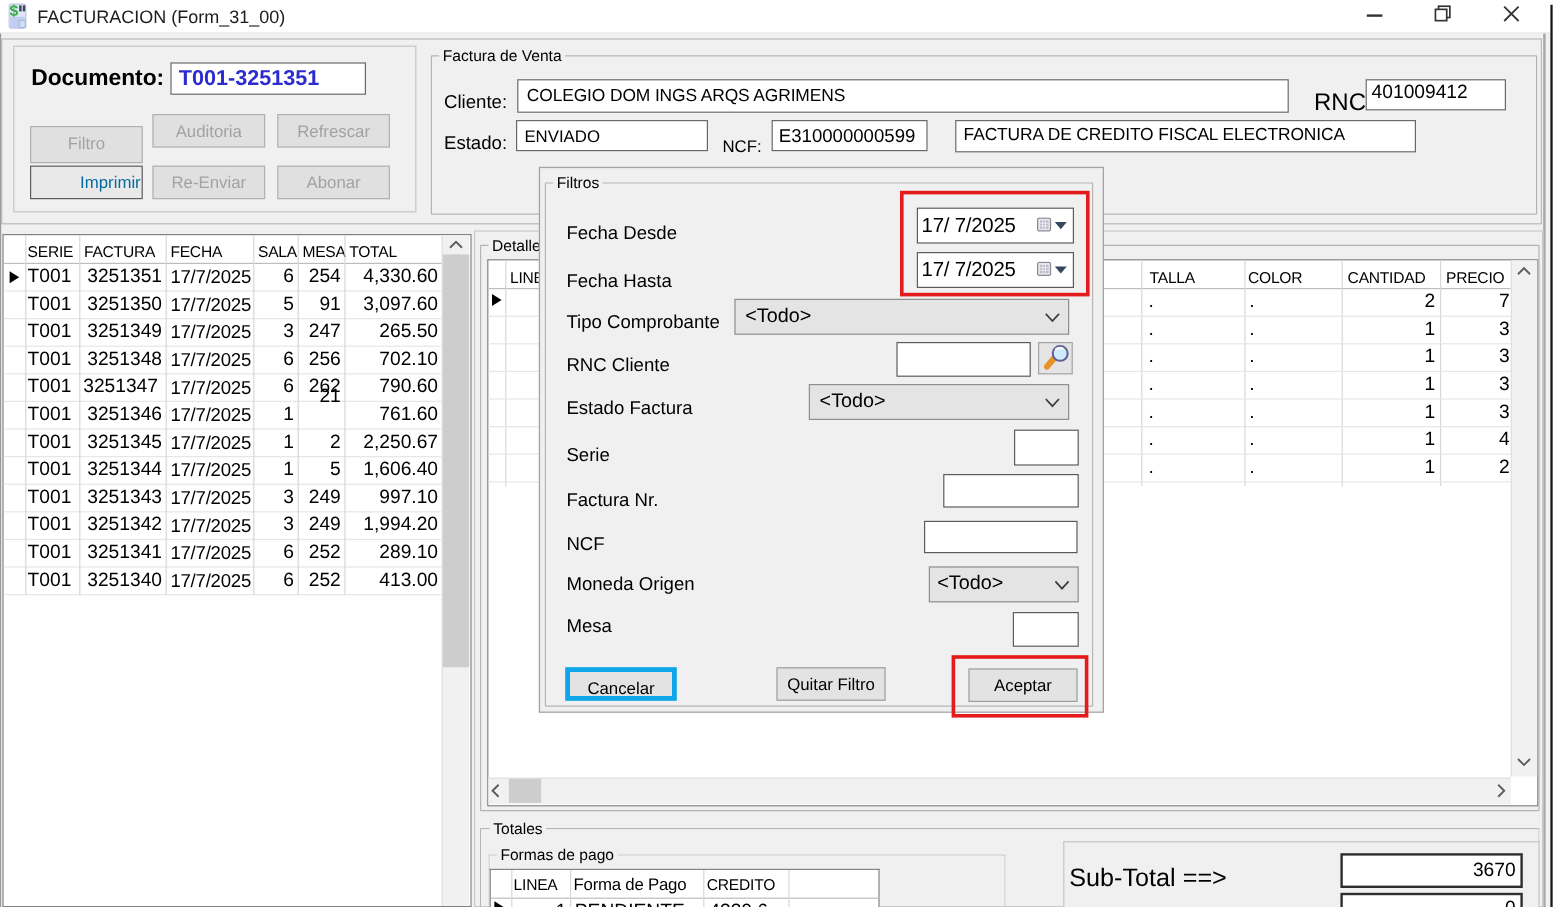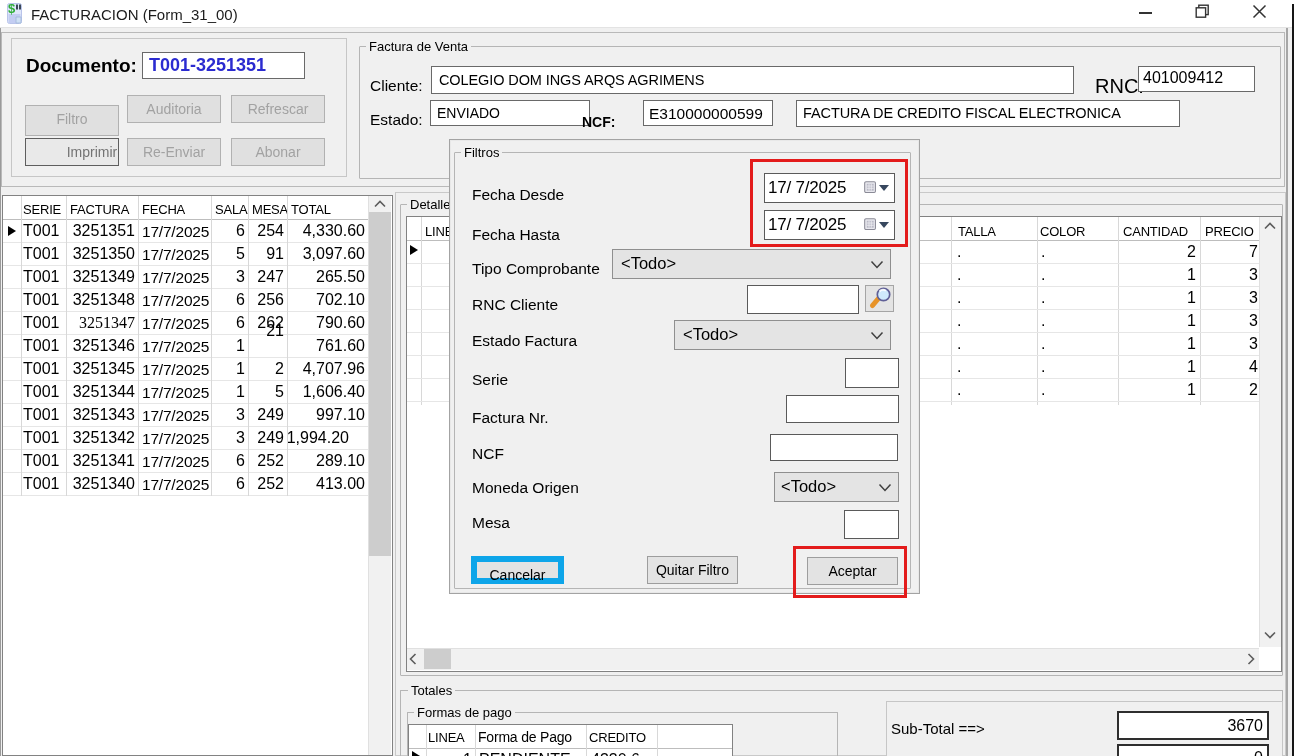--- a/index.html
+++ b/index.html
@@ -5,21 +5,21 @@
 body{width:1294px;height:756px;position:relative;overflow:hidden;
  font-family:"Liberation Sans",sans-serif;background:#f0f0f0;color:#000;}
 .a{position:absolute;}
 .lbl{position:absolute;font-size:15.5px;white-space:pre;}
 .cap{position:absolute;font-size:13px;background:#f0f0f0;padding:0 3px;white-space:pre;}
 .panel{position:absolute;border:1px solid #b9b9b9;background:#f0f0f0;}
 .gbox{position:absolute;border:1px solid #b5b5b5;border-radius:1px;}
 .tbox{position:absolute;background:#fff;border:1px solid #696969;font-size:16px;white-space:pre;overflow:hidden;}
 .btn{position:absolute;background:#e0e0e0;border:1px solid #b1b1b1;
  text-align:center;color:#a2a2a2;font-size:14px;}
-.btn.en{color:#737373;border:1.5px solid #5e5e5e;background:#e9e9e9;padding-left:40px;}
+.btn.en{color:#0369a1;border:1.5px solid #5e5e5e;background:#e9e9e9;padding-left:40px;}
 .grid{position:absolute;background:#fff;border:1px solid #828282;overflow:hidden;}
 .gc{position:absolute;white-space:pre;font-size:16px;overflow:hidden;}
 .hd{position:absolute;white-space:pre;font-size:13px;letter-spacing:-0.2px;}
 .combo{position:absolute;background:#e4e4e4;border:1px solid #8f8f8f;font-size:16px;white-space:pre;}
 .red{position:absolute;border:3px solid #e31b1b;}
 .tri{position:absolute;width:0;height:0;}
 </style></head><body>
 <div class="a" style="left:0px;top:0px;width:1294px;height:28px;background:#ffffff;"></div>
 <div class="a" style="left:0px;top:27px;width:1294px;height:1px;background:#e3e3e3;"></div>
 <svg class="a" style="left:7px;top:2px" width="16" height="23" viewBox="0 0 16 23">
@@ -57,21 +57,21 @@
 <div class="cap" style="left:366px;top:39px;">Factura de Venta</div>
 <div class="lbl" style="left:370px;top:77px;">Cliente:</div>
 <div class="tbox" style="left:431px;top:66px;width:643px;height:28px;line-height:26px;padding-left:6px;"></div>
 <div class="lbl" style="left:423px;top:72px;font-size:14.5px;letter-spacing:-0.1px;margin-left:16px;">COLEGIO DOM INGS ARQS AGRIMENS</div>
 <div class="lbl" style="left:1095px;top:75px;font-size:20px;">RNC:</div>
 <div class="tbox" style="left:1138px;top:66px;width:117px;height:26px;"></div>
 <div class="lbl" style="left:1143px;top:69px;font-size:16px;">401009412</div>
 <div class="lbl" style="left:370px;top:111px;">Estado:</div>
 <div class="tbox" style="left:430px;top:100px;width:160px;height:26px;"></div>
 <div class="lbl" style="left:437px;top:105px;font-size:14px;">ENVIADO</div>
-<div class="lbl" style="left:582px;top:114px;font-size:14px;font-weight:bold;">NCF:</div>
+<div class="lbl" style="left:602px;top:114px;font-size:14px;">NCF:</div>
 <div class="tbox" style="left:643px;top:100px;width:130px;height:26px;"></div>
 <div class="lbl" style="left:649px;top:105px;font-size:15.5px;">E310000000599</div>
 <div class="tbox" style="left:796px;top:100px;width:384px;height:27px;"></div>
 <div class="lbl" style="left:803px;top:105px;font-size:14.5px;letter-spacing:-0.1px;">FACTURA DE CREDITO FISCAL ELECTRONICA</div>
 <div class="grid" style="left:2px;top:195px;width:391px;height:561px;"></div>
 <div class="hd" style="left:23px;top:202px;">SERIE</div>
 <div class="hd" style="left:70px;top:202px;">FACTURA</div>
 <div class="hd" style="left:142px;top:202px;">FECHA</div>
 <div class="hd" style="left:215px;top:202px;">SALA</div>
 <div class="hd" style="left:252px;top:202px;">MESA</div>
@@ -100,60 +100,60 @@
 <div class="gc" style="left:287px;top:268px;width:78px;text-align:right;">265.50</div>
 <div class="a" style="left:3px;top:311px;width:365px;height:1px;background:#e6e6e6;"></div>
 <div class="lbl" style="left:23px;top:291px;font-size:16px;">T001</div>
 <div class="gc" style="left:66px;top:291px;width:69px;text-align:right;">3251348</div>
 <div class="lbl" style="left:142px;top:292px;font-size:15.5px;letter-spacing:-0.2px;">17/7/2025</div>
 <div class="gc" style="left:211px;top:291px;width:34px;text-align:right;">6</div>
 <div class="gc" style="left:248px;top:291px;width:36px;text-align:right;">256</div>
 <div class="gc" style="left:287px;top:291px;width:78px;text-align:right;">702.10</div>
 <div class="a" style="left:3px;top:334px;width:365px;height:1px;background:#e6e6e6;"></div>
 <div class="lbl" style="left:23px;top:314px;font-size:16px;">T001</div>
-<div class="gc" style="left:66px;top:314px;width:69px;text-align:right;font-family:Liberation Serif, serif;">3251347</div>
+<div class="gc" style="left:66px;top:314px;width:69px;text-align:center;">3251347</div>
 <div class="lbl" style="left:142px;top:315px;font-size:15.5px;letter-spacing:-0.2px;">17/7/2025</div>
 <div class="gc" style="left:211px;top:314px;width:34px;text-align:right;">6</div>
 <div class="gc" style="left:248px;top:314px;width:36px;text-align:right;">262</div>
 <div class="gc" style="left:287px;top:314px;width:78px;text-align:right;">790.60</div>
 <div class="a" style="left:3px;top:357px;width:365px;height:1px;background:#e6e6e6;"></div>
 <div class="lbl" style="left:23px;top:337px;font-size:16px;">T001</div>
 <div class="gc" style="left:66px;top:337px;width:69px;text-align:right;">3251346</div>
 <div class="lbl" style="left:142px;top:338px;font-size:15.5px;letter-spacing:-0.2px;">17/7/2025</div>
 <div class="gc" style="left:211px;top:337px;width:34px;text-align:right;">1</div>
 <div class="gc" style="left:248px;top:322px;width:36px;text-align:right;">21</div>
 <div class="gc" style="left:287px;top:337px;width:78px;text-align:right;">761.60</div>
 <div class="a" style="left:3px;top:380px;width:365px;height:1px;background:#e6e6e6;"></div>
 <div class="lbl" style="left:23px;top:360px;font-size:16px;">T001</div>
 <div class="gc" style="left:66px;top:360px;width:69px;text-align:right;">3251345</div>
 <div class="lbl" style="left:142px;top:361px;font-size:15.5px;letter-spacing:-0.2px;">17/7/2025</div>
 <div class="gc" style="left:211px;top:360px;width:34px;text-align:right;">1</div>
 <div class="gc" style="left:248px;top:360px;width:36px;text-align:right;">2</div>
-<div class="gc" style="left:287px;top:360px;width:78px;text-align:right;">4,707.96</div>
+<div class="gc" style="left:287px;top:360px;width:78px;text-align:right;">2,250.67</div>
 <div class="a" style="left:3px;top:403px;width:365px;height:1px;background:#e6e6e6;"></div>
 <div class="lbl" style="left:23px;top:383px;font-size:16px;">T001</div>
 <div class="gc" style="left:66px;top:383px;width:69px;text-align:right;">3251344</div>
 <div class="lbl" style="left:142px;top:384px;font-size:15.5px;letter-spacing:-0.2px;">17/7/2025</div>
 <div class="gc" style="left:211px;top:383px;width:34px;text-align:right;">1</div>
 <div class="gc" style="left:248px;top:383px;width:36px;text-align:right;">5</div>
 <div class="gc" style="left:287px;top:383px;width:78px;text-align:right;">1,606.40</div>
 <div class="a" style="left:3px;top:426px;width:365px;height:1px;background:#e6e6e6;"></div>
 <div class="lbl" style="left:23px;top:406px;font-size:16px;">T001</div>
 <div class="gc" style="left:66px;top:406px;width:69px;text-align:right;">3251343</div>
 <div class="lbl" style="left:142px;top:407px;font-size:15.5px;letter-spacing:-0.2px;">17/7/2025</div>
 <div class="gc" style="left:211px;top:406px;width:34px;text-align:right;">3</div>
 <div class="gc" style="left:248px;top:406px;width:36px;text-align:right;">249</div>
 <div class="gc" style="left:287px;top:406px;width:78px;text-align:right;">997.10</div>
 <div class="a" style="left:3px;top:449px;width:365px;height:1px;background:#e6e6e6;"></div>
 <div class="lbl" style="left:23px;top:429px;font-size:16px;">T001</div>
 <div class="gc" style="left:66px;top:429px;width:69px;text-align:right;">3251342</div>
 <div class="lbl" style="left:142px;top:430px;font-size:15.5px;letter-spacing:-0.2px;">17/7/2025</div>
 <div class="gc" style="left:211px;top:429px;width:34px;text-align:right;">3</div>
 <div class="gc" style="left:248px;top:429px;width:36px;text-align:right;">249</div>
-<div class="gc" style="left:271px;top:429px;width:78px;text-align:right;">1,994.20</div>
+<div class="gc" style="left:287px;top:429px;width:78px;text-align:right;">1,994.20</div>
 <div class="a" style="left:3px;top:472px;width:365px;height:1px;background:#e6e6e6;"></div>
 <div class="lbl" style="left:23px;top:452px;font-size:16px;">T001</div>
 <div class="gc" style="left:66px;top:452px;width:69px;text-align:right;">3251341</div>
 <div class="lbl" style="left:142px;top:453px;font-size:15.5px;letter-spacing:-0.2px;">17/7/2025</div>
 <div class="gc" style="left:211px;top:452px;width:34px;text-align:right;">6</div>
 <div class="gc" style="left:248px;top:452px;width:36px;text-align:right;">252</div>
 <div class="gc" style="left:287px;top:452px;width:78px;text-align:right;">289.10</div>
 <div class="a" style="left:3px;top:495px;width:365px;height:1px;background:#e6e6e6;"></div>
 <div class="lbl" style="left:23px;top:475px;font-size:16px;">T001</div>
 <div class="gc" style="left:66px;top:475px;width:69px;text-align:right;">3251340</div>
@@ -250,21 +250,21 @@
 <div class="a" style="left:409px;top:748px;width:323px;height:1px;background:#bdbdbd;"></div>
 <div class="a" style="left:426px;top:725px;width:1px;height:31px;background:#d8d8d8;"></div>
 <div class="a" style="left:475px;top:725px;width:1px;height:31px;background:#d8d8d8;"></div>
 <div class="a" style="left:586px;top:725px;width:1px;height:31px;background:#d8d8d8;"></div>
 <div class="a" style="left:657px;top:725px;width:1px;height:31px;background:#d8d8d8;"></div>
 <div class="tri" style="left:412px;top:751px;border-left:8px solid #000;border-top:5px solid transparent;border-bottom:5px solid transparent;"></div>
 <div class="gc" style="left:432px;top:751px;width:40px;text-align:right;">1</div>
 <div class="gc" style="left:479px;top:751px;width:100px;">PENDIENTE</div>
 <div class="gc" style="left:560px;top:751px;width:80px;text-align:right;">4330.6</div>
 <div class="panel" style="left:886px;top:701px;width:397px;height:58px;border-color:#c6c6c6;border-bottom:none;"></div>
-<div class="lbl" style="left:891px;top:720px;font-size:15px;">Sub-Total ==&gt;</div>
+<div class="lbl" style="left:891px;top:720px;font-size:21px;">Sub-Total ==&gt;</div>
 <div class="a" style="left:1117px;top:711px;width:152px;height:29px;background:#fff;border:2px solid #2e2e2e;"></div>
 <div class="gc" style="left:1117px;top:717px;width:146px;text-align:right;font-size:16px;">3670</div>
 <div class="a" style="left:1117px;top:744px;width:152px;height:29px;background:#fff;border:2px solid #2e2e2e;"></div>
 <div class="gc" style="left:1117px;top:749px;width:146px;text-align:right;font-size:16px;">0</div>
 <div class="a" style="left:449px;top:139px;width:471px;height:455px;background:#f0f0f0;border:1px solid #a3a3a3;box-shadow:0 0 0 1px #e8e8e8 inset;"></div>
 <div class="gbox" style="left:454px;top:152px;width:457px;height:437px;"></div>
 <div class="cap" style="left:461px;top:145px;">Filtros</div>
 <div class="lbl" style="left:472px;top:186px;">Fecha Desde</div>
 <div class="lbl" style="left:472px;top:226px;">Fecha Hasta</div>
 <div class="lbl" style="left:472px;top:260px;">Tipo Comprobante</div>
@@ -311,17 +311,17 @@
   </svg>
 <div class="tbox" style="left:845px;top:358px;width:54px;height:30px;border-color:#5a5a5a;"></div>
 <div class="tbox" style="left:786px;top:395px;width:113px;height:28px;border-color:#5a5a5a;"></div>
 <div class="tbox" style="left:770px;top:434px;width:128px;height:27px;border-color:#5a5a5a;"></div>
 <div class="combo" style="left:774px;top:472px;width:125px;height:30px;"></div>
 <div class="lbl" style="left:781px;top:477px;font-size:16.5px;">&lt;Todo&gt;</div>
 <svg class="a" style="left:878px;top:483px" width="14" height="9" viewBox="0 0 14 9">
 <path d="M1.5 1.5 L7 7.5 L12.5 1.5" fill="none" stroke="#3f3f3f" stroke-width="1.5"></path>
   </svg>
 <div class="tbox" style="left:844px;top:510px;width:55px;height:29px;border-color:#5a5a5a;"></div>
-<div class="btn" style="left:471px;top:556px;width:93px;height:28px;line-height:26px;color:#000;border:6px solid #0ea5e9;background:#e3e3e3;">Cancelar</div>
+<div class="btn" style="left:471px;top:556px;width:93px;height:28px;line-height:26px;color:#000;border:4px solid #0ea5e9;background:#e3e3e3;">Cancelar</div>
 <div class="btn" style="left:647px;top:556px;width:91px;height:28px;line-height:26px;color:#000;border:1px solid #9d9d9d;background:#e3e3e3;">Quitar Filtro</div>
 <div class="btn" style="left:807px;top:557px;width:91px;height:28px;line-height:26px;color:#000;border:1px solid #9d9d9d;background:#e3e3e3;">Aceptar</div>
 <div class="red" style="left:750px;top:159px;width:158px;height:88px;"></div>
 <div class="red" style="left:793px;top:546px;width:114px;height:52px;"></div>
 
 </body></html>

